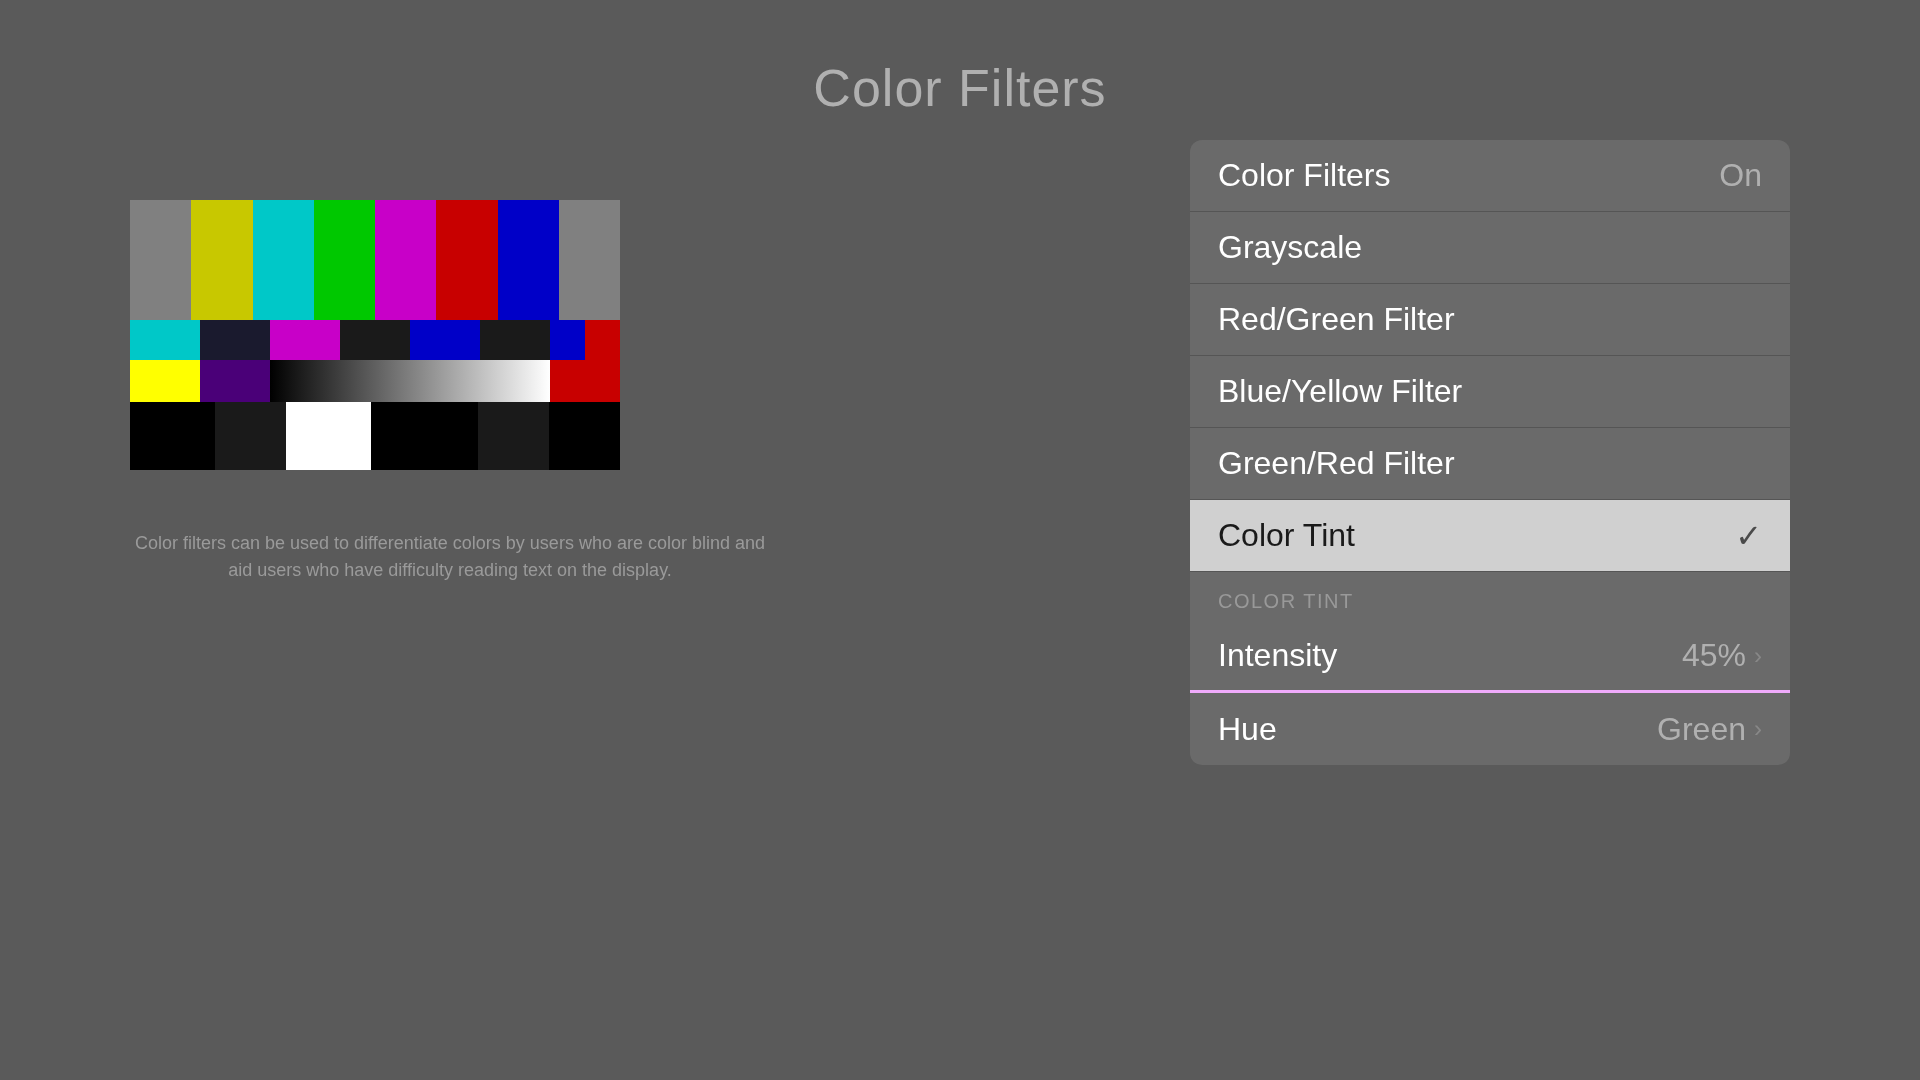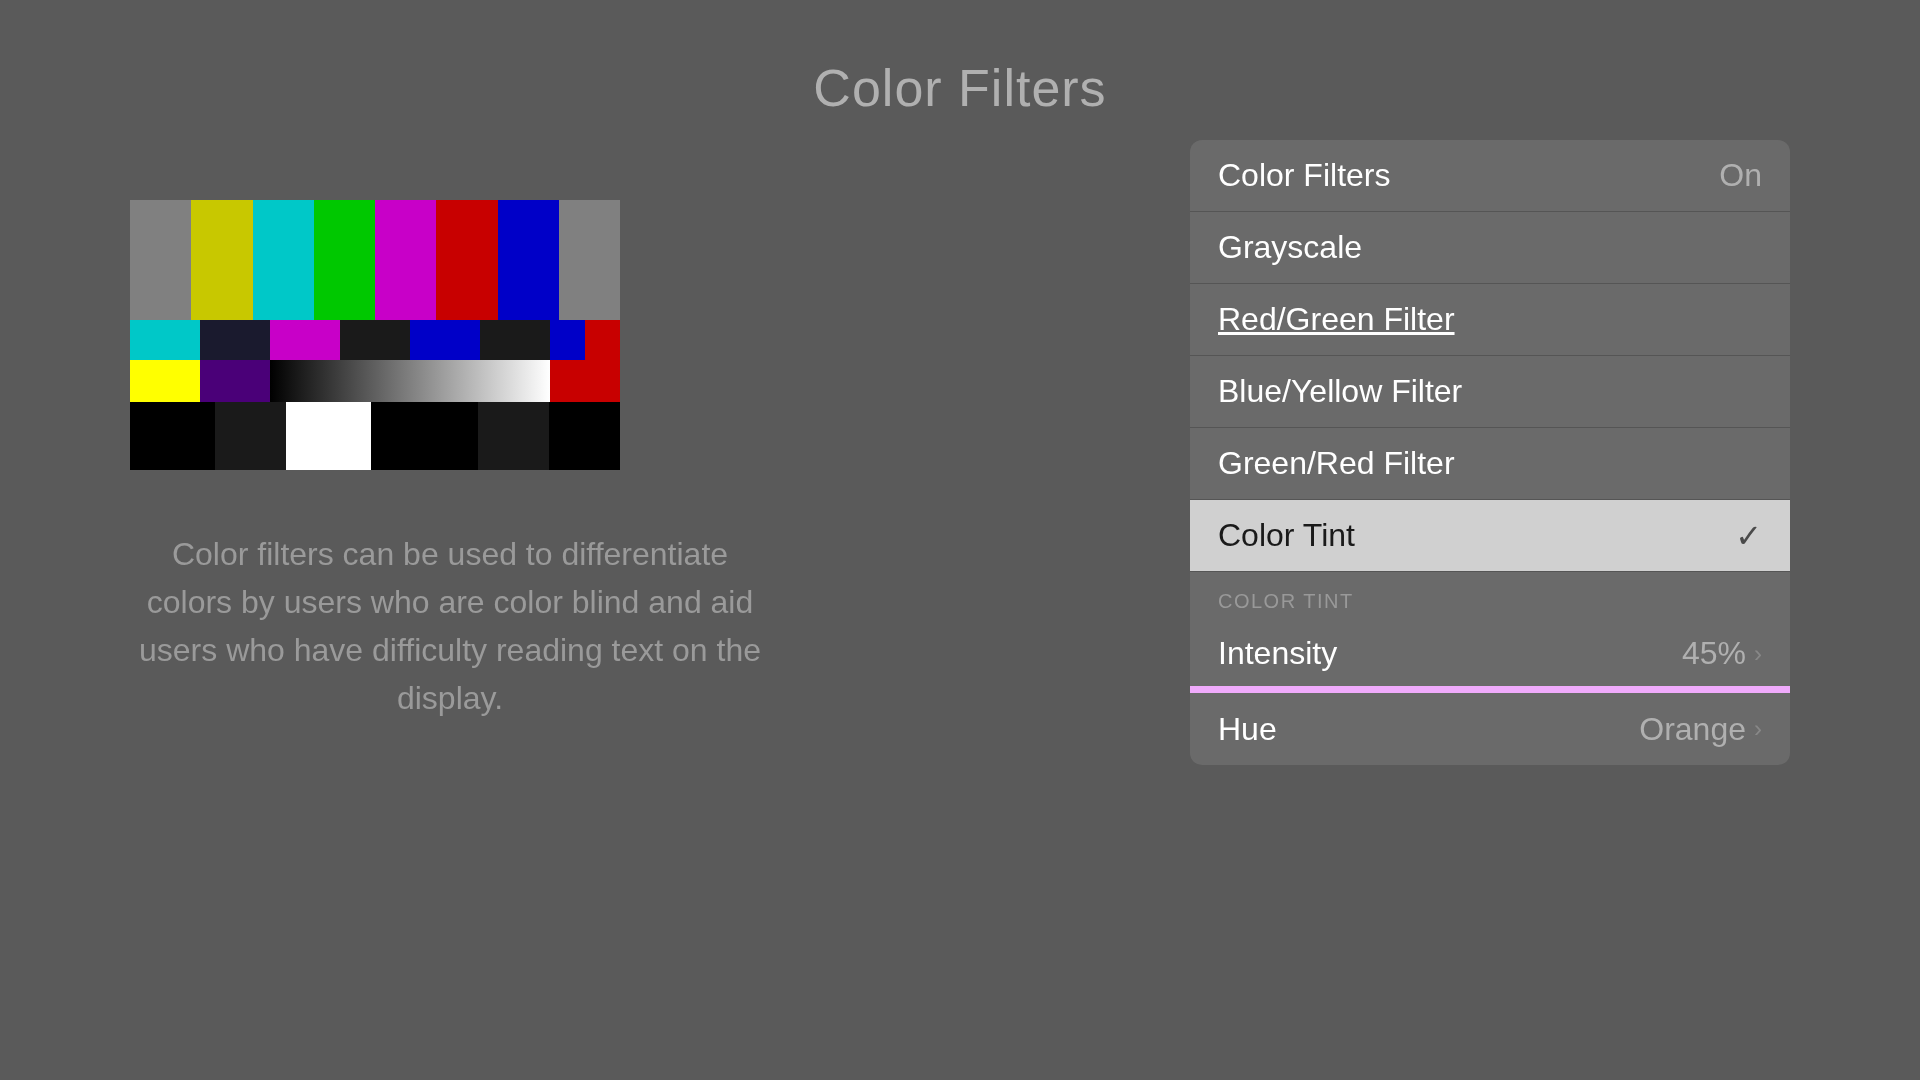--- a/index.html
+++ b/index.html
@@ -51,21 +51,21 @@
       height: 100%;
     }
 
     .tp-bottom-row {
       display: flex;
       width: 100%;
     }
 
     
     .description {
-      font-size: 32px;
+      font-size: 18px;
       color: #9a9a9a;
       line-height: 1.5;
       text-align: center;
       max-width: 640px;
     }
 
     
     .right-panel {
       position: absolute;
       right: 130px;
@@ -232,51 +232,51 @@
 
   <div class="menu-item color-filters-item" style="border-radius: 12px 12px 0 0;">
     <span class="menu-item-label">Color Filters</span>
     <span class="menu-item-value">On</span>
   </div>
 
   <div class="menu-item" style="border-radius:0;">
     <span class="menu-item-label">Grayscale</span>
   </div>
 
-  <div class="menu-item" style="border-radius:0;text-decoration:underline;">
+  <div class="menu-item" style="border-radius:0;">
     <span class="menu-item-label">Red/Green Filter</span>
   </div>
 
   <div class="menu-item" style="border-radius:0;">
     <span class="menu-item-label">Blue/Yellow Filter</span>
   </div>
 
   <div class="menu-item" style="border-radius:0;">
     <span class="menu-item-label">Green/Red Filter</span>
   </div>
 
   <div class="menu-item selected color-tint-item" style="border-radius:0;">
     <span class="menu-item-label">Color Tint</span>
     <span class="checkmark">✓</span>
   </div>
 
   <div class="color-tint-section">
 
     <div class="section-header">COLOR TINT</div>
 
-    <div class="sub-menu-item" style="border-bottom: 7px solid #f0abfc; text-align: center;">
+    <div class="sub-menu-item" style="border-bottom: 3px solid #f0abfc; text-align: center;">
       <span class="sub-menu-item-label">Intensity</span>
       <span class="sub-menu-item-value">
         <span>45%</span>
         <span class="chevron-right">›</span>
       </span>
     </div>
 
     <div class="sub-menu-item">
       <span class="sub-menu-item-label">Hue</span>
       <span class="sub-menu-item-value">
-        <span>Orange</span>
+        <span>Green</span>
         <span class="chevron-right">›</span>
       </span>
     </div>
   </div>
 
 </div>
 
 </body></html>

